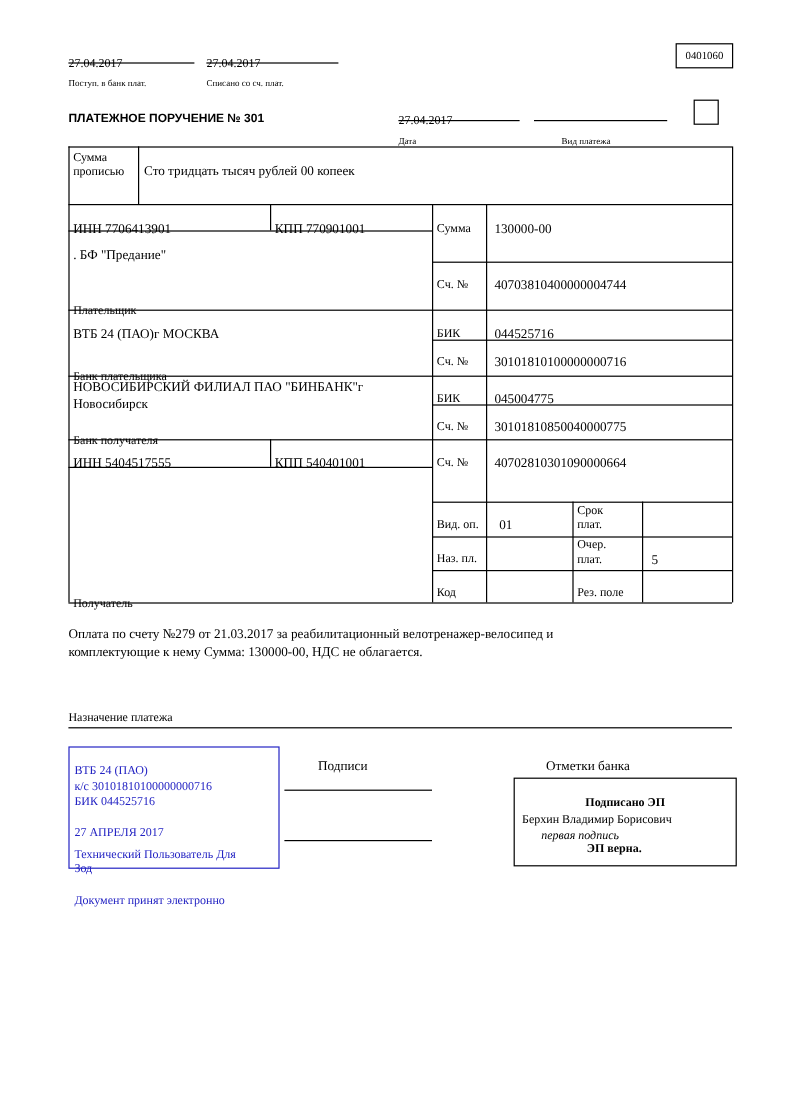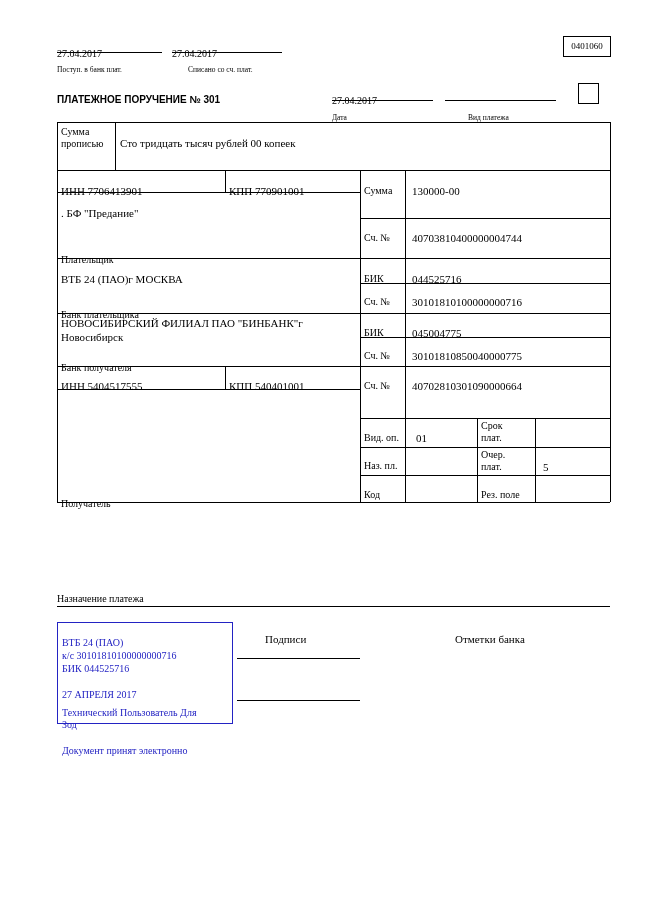--- a/index.html
+++ b/index.html
@@ -28,21 +28,21 @@
 <body>
 
 <div id="page">
 
   <div class="abs f10" style="left:57px;top:38px">27.04.2017</div>
   <div class="hl" style="left:57px;top:52px;width:105px"></div>
   <div class="abs f7" style="left:57px;top:55px">Поступ. в банк плат.</div>
 
   <div class="abs f10" style="left:172px;top:38px">27.04.2017</div>
   <div class="hl" style="left:172px;top:52px;width:110px"></div>
-  <div class="abs f7" style="left:188px;top:55px">Списано со сч. плат.</div>
+  <div class="abs f7" style="left:172px;top:55px">Списано со сч. плат.</div>
 
   <div class="box f9 center" style="left:563px;top:36px;width:48px;height:21px;line-height:19px">0401060</div>
 
   <div class="abs sans b" style="left:57px;top:84px;font-size:10px">ПЛАТЕЖНОЕ ПОРУЧЕНИЕ № 301</div>
   <div class="abs f10" style="left:332px;top:85px">27.04.2017</div>
   <div class="hl" style="left:332px;top:100px;width:101px"></div>
   <div class="abs f7" style="left:332px;top:103px">Дата</div>
   <div class="hl" style="left:445px;top:100px;width:111px"></div>
   <div class="abs f7" style="left:468px;top:103px">Вид платежа</div>
   <div class="box" style="left:578px;top:83px;width:21px;height:21px"></div>
@@ -107,31 +107,38 @@
 
   <div class="abs f10" style="left:364px;top:422px">Вид. оп.</div>
   <div class="abs f11" style="left:416px;top:421px">01</div>
   <div class="wrap f10" style="left:481px;top:420px;width:40px">Срок плат.</div>
   <div class="abs f10" style="left:364px;top:450px">Наз. пл.</div>
   <div class="wrap f10" style="left:481px;top:449px;width:40px">Очер. плат.</div>
   <div class="abs f11" style="left:543px;top:450px">5</div>
   <div class="abs f10" style="left:364px;top:479px">Код</div>
   <div class="abs f10" style="left:481px;top:479px">Рез. поле</div>
 
+  <div class="wrap f11" style="left:57px;top:522px;width:480px;line-height:15px">Оплата по счету №279 от 21.03.2017 за реабилитационный велотренажер-велосипед и комплектующие к нему Сумма: 130000-00, НДС не облагается.</div>
   <div class="hl" style="left:57px;top:606px;width:553px"></div>
   <div class="abs f10" style="left:57px;top:583px">Назначение платежа</div>
 
   <div class="stampbox" style="left:57px;top:622px;width:176px;height:102px">
     <div class="abs f10 blue" style="left:4px;top:4px">ВТБ 24 (ПАО)</div>
     <div class="abs f10 blue" style="left:4px;top:17px">к/с 30101810100000000716</div>
     <div class="abs f10 blue" style="left:4px;top:30px">БИК 044525716</div>
     <div class="abs f10 blue" style="left:4px;top:56px">27 АПРЕЛЯ 2017</div>
     <div class="wrap f10 blue" style="left:4px;top:84px;width:150px">Технический Пользователь Для Зод</div>
     <div class="abs f10 blue" style="left:4px;top:112px">Документ принят электронно</div>
   </div>
 
   <div class="abs f11" style="left:265px;top:622px">Подписи</div>
   <div class="abs f11" style="left:455px;top:622px">Отметки банка</div>
   <div class="hl" style="left:237px;top:658px;width:123px"></div>
   <div class="hl" style="left:237px;top:700px;width:123px"></div>
 
+  <div class="box" style="left:428px;top:648px;width:186px;height:74px">
+    <div class="abs f10 b center" style="left:0;top:5px;width:184px">Подписано ЭП</div>
+    <div class="abs f10" style="left:6px;top:19px">Берхин Владимир Борисович</div>
+    <div class="abs f10 i" style="left:22px;top:32px">первая подпись</div>
+    <div class="abs f10 b" style="left:60px;top:43px">ЭП верна.</div>
+  </div>
 
 </div>
 
 </body></html>

